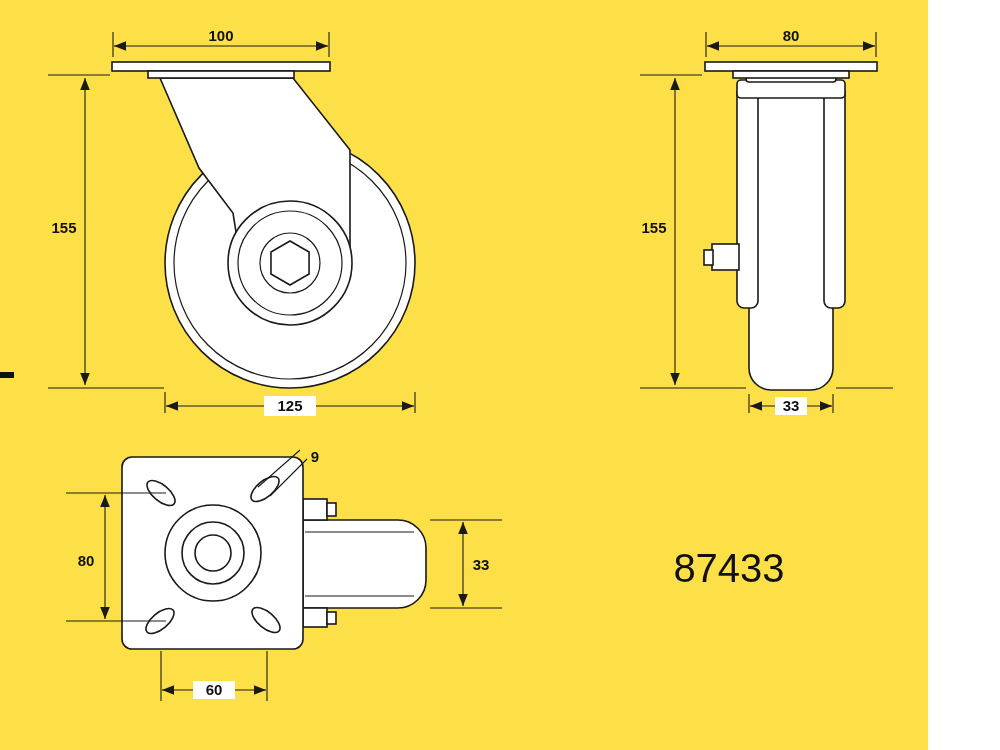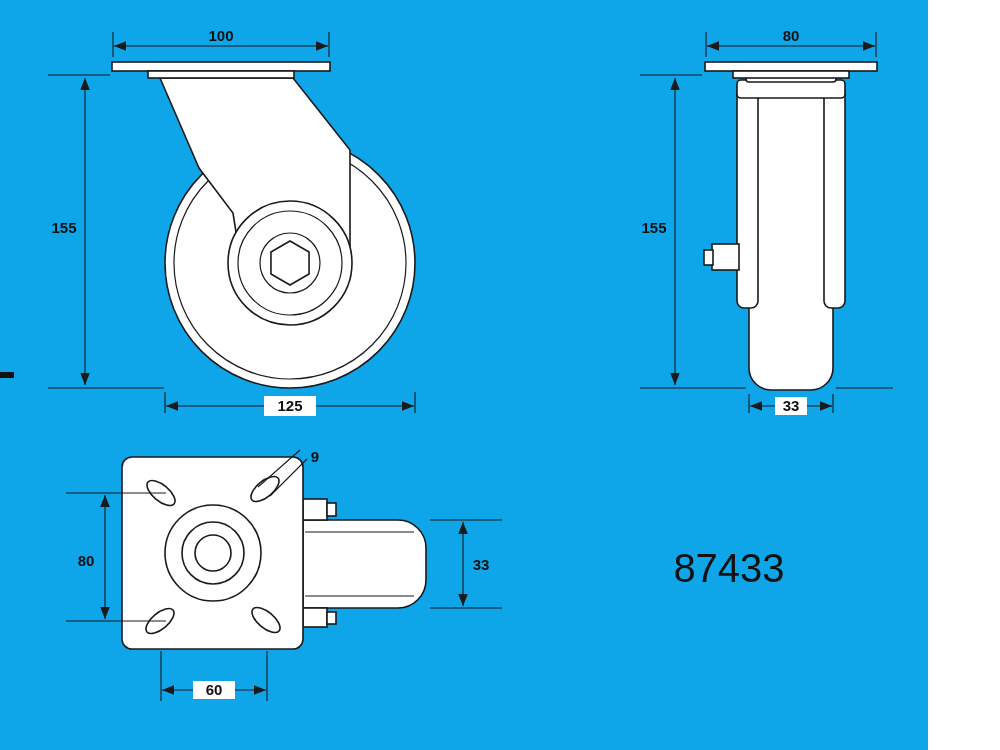--- a/index.html
+++ b/index.html
@@ -1,16 +1,16 @@
 <!DOCTYPE html>
 <html><head>
 <meta charset="utf-8">
 <style>
   html,body { margin:0; padding:0; background:#ffffff; }
-  #page { position:relative; width:928px; height:750px; background:#0ea5e9; overflow:hidden; }
+  #page { position:relative; width:928px; height:750px; background:#fde047; overflow:hidden; }
   svg { display:block; }
   .ol     { fill:#ffffff; stroke:#1a1a1a; stroke-width:1.6; }
   .ol-nf  { fill:none;    stroke:#1a1a1a; stroke-width:1.6; }
   .thin   { fill:none;    stroke:#1a1a1a; stroke-width:1.2; }
   .dimln  { fill:none;    stroke:#1a1a1a; stroke-width:1.1; }
   .ext    { fill:none;    stroke:#1a1a1a; stroke-width:1.1; }
   .mask   { fill:#ffffff; stroke:none; }
   text.dim-label  { font-family:"Liberation Sans",sans-serif; font-size:15px; font-weight:bold; fill:#111111; text-anchor:middle; }
   text.part-number{ font-family:"Liberation Sans",sans-serif; font-size:40px; font-weight:normal; fill:#111111; text-anchor:middle; }
 </style>

